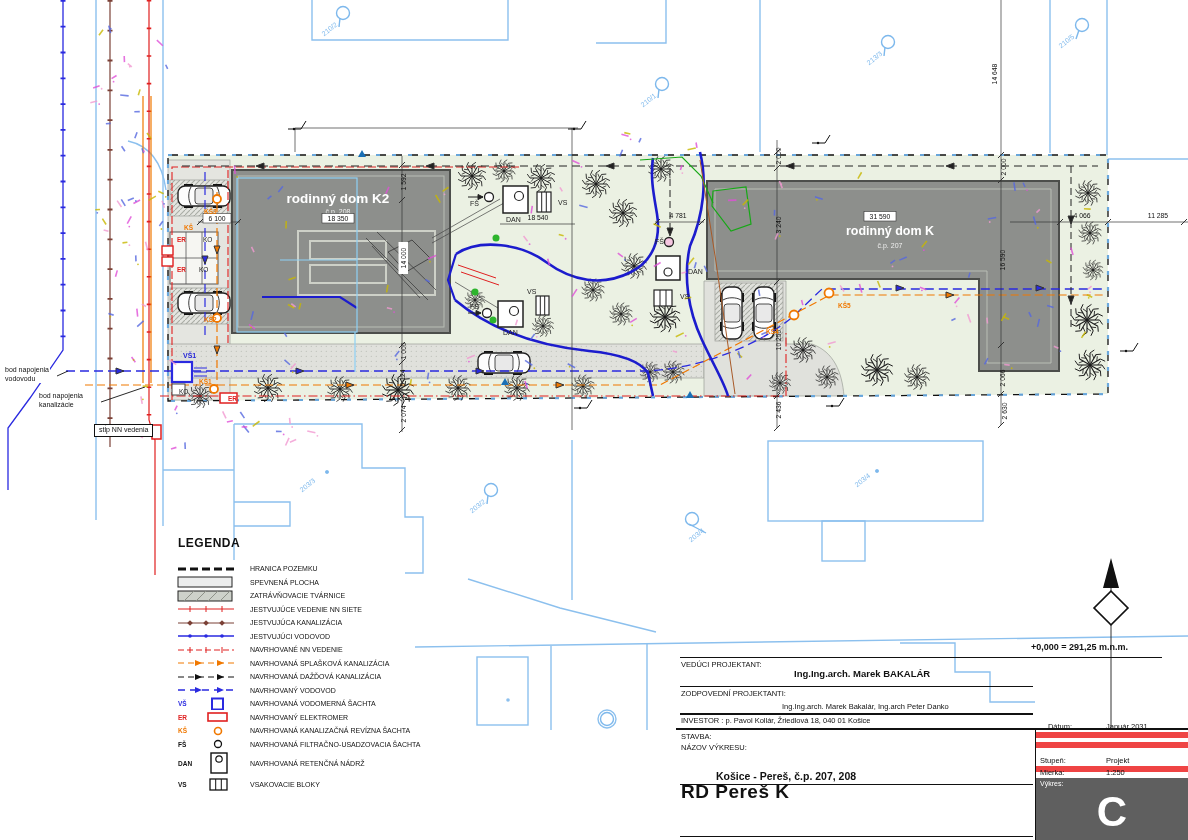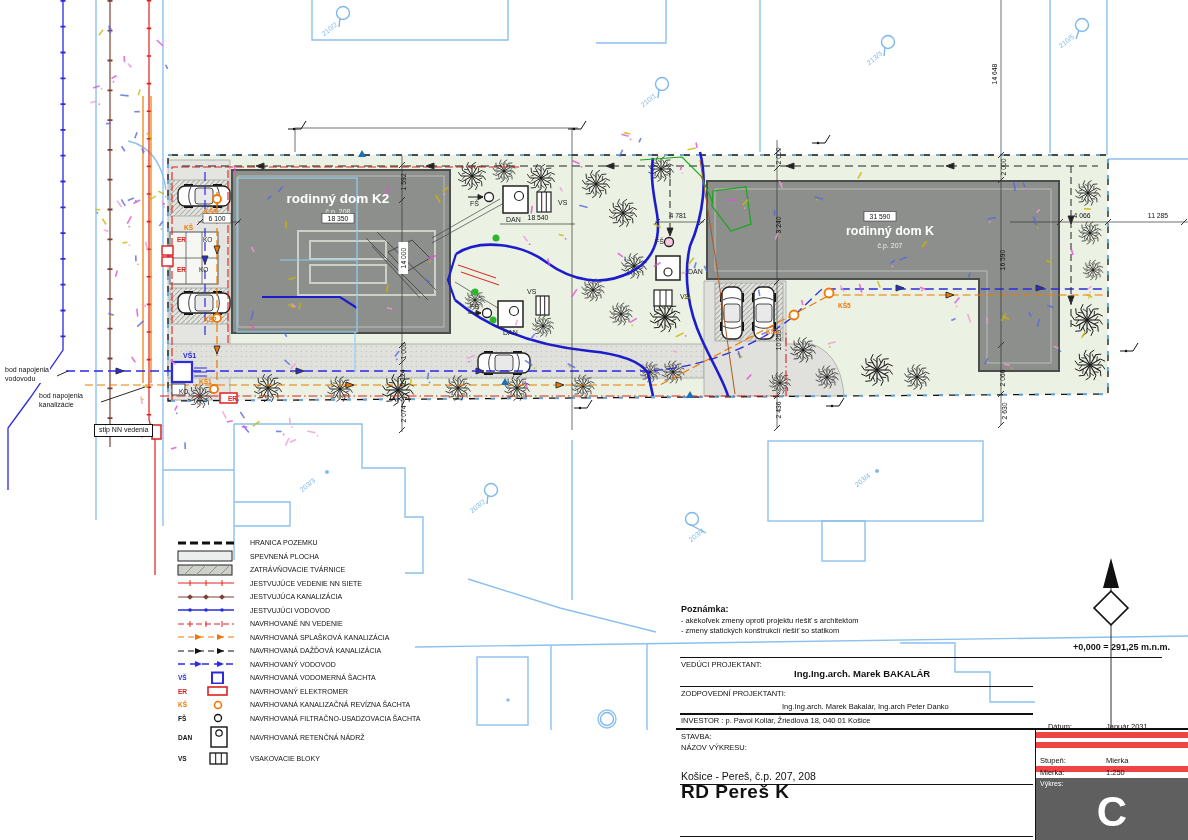--- a/index.html
+++ b/index.html
@@ -16,21 +16,21 @@
   .lg-row{display:flex;align-items:center;height:13.5px;}
   .lg-row.tall{height:24px;} .lg-row.tall2{height:19px;}
   .lg-ico{width:66px;display:flex;align-items:center;}
   .lg-pre{width:22px;font-size:6.5px;font-weight:bold;text-align:left;padding-left:2px;}
   .lg-pre.c-blue{color:#2a2ae0}.lg-pre.c-red{color:#e02020}.lg-pre.c-org{color:#f07800}
   .lg-label{font-size:7px;margin-left:8px;white-space:nowrap;}
   
   #note{position:absolute;left:681px;top:604px;}
   #note b{font-size:9px;display:block;margin-bottom:2px;}
   #note div{font-size:7.5px;line-height:9.5px;}
-  #elev{position:absolute;left:958px;top:642px;width:212px;text-align:right;
+  #elev{position:absolute;left:916px;top:642px;width:212px;text-align:right;
         font-size:9px;font-weight:bold;}
   
   .hline{position:absolute;height:0;border-top:1px solid #111;}
   .hline.thick{border-top-width:2px;}
   .vline{position:absolute;width:0;border-left:1.5px solid #111;}
   .tb-small{position:absolute;font-size:7.5px;}
   .tb-name{position:absolute;font-size:9.5px;font-weight:bold;padding-left:24px;}
   .tb-big{position:absolute;font-size:19px;font-weight:bold;letter-spacing:.5px;}
   .tb-sub{position:absolute;font-size:10.5px;}
   .tb-draw{position:absolute;font-size:15px;}
@@ -757,20 +757,21 @@
       </g>
 </svg>
 
 <div class="callout" style="left:4px;top:366px;">bod napojenia
 vodovodu</div>
 <div class="callout" style="left:38px;top:392px;">bod napojenia
 kanalizácie</div>
 <div class="callout boxed" style="left:94px;top:424px;">stĺp NN vedenia</div>
 
 <div id="legend">
+  <h3>LEGENDA</h3>
   <div class="lg-row">
     <span class="lg-ico">
           <svg width="60" height="12">
             <line x1="2" y1="6" x2="58" y2="6" stroke="#111" stroke-width="3" stroke-dasharray="8 4"></line>
           </svg>
         </span>
     <span class="lg-label">HRANICA POZEMKU</span>
       </div>
   <div class="lg-row">
     <span class="lg-ico">
@@ -907,55 +908,50 @@
           <span class="lg-pre">VS</span>
           <svg width="38" height="15">
             <rect x="10" y="2" width="17" height="11" fill="none" stroke="#111" stroke-width="1.3"></rect>
             <path d="M15.7,2 V13 M21.3,2 V13" stroke="#111" stroke-width="1"></path>
           </svg>
         </span>
     <span class="lg-label">VSAKOVACIE BLOKY</span>
       </div>
 </div>
 
-<div id="note">
-  <b>Poznámka:</b>
-  <div>- akékoľvek zmeny oproti projektu riešiť s architektom</div>
-  <div>- zmeny statických konštrukcií riešiť so statikom</div>
-</div>
 <div id="elev">+0,000 = 291,25 m.n.m.</div>
 
 <div class="hline" style="left:680px;top:657px;width:482px;"></div>
 <div class="tb-small" style="left:681px;top:660px;">VEDÚCI PROJEKTANT:</div>
 <div class="tb-name" style="left:770px;top:668px;">Ing.Ing.arch. Marek BAKALÁR</div>
 <div class="hline" style="left:680px;top:686px;width:353px;"></div>
 <div class="tb-small" style="left:681px;top:689px;">ZODPOVEDNÍ PROJEKTANTI:</div>
 <div class="tb-small" style="left:782px;top:702px;">Ing.Ing.arch. Marek Bakalár, Ing.arch Peter Danko</div>
 <div class="hline thick" style="left:680px;top:713px;width:353px;"></div>
 <div class="tb-small" style="left:681px;top:716px;">INVESTOR :  p. Pavol Kollár, Žriedlová 18, 040 01 Košice</div>
 <div class="hline thick" style="left:676px;top:728px;width:512px;"></div>
 <div class="tb-small" style="left:681px;top:732px;">STAVBA:</div>
 <div class="tb-big" style="left:681px;top:745px;margin-top:36px;">RD Pereš K</div>
-<div class="tb-sub" style="left:681px;top:770px;">Košice - Pereš, č.p. 207, 208</div>
+<div class="tb-sub" style="left:716px;top:770px;font-weight:bold;">Košice - Pereš, č.p. 207, 208</div>
 <div class="hline" style="left:680px;top:784px;width:353px;"></div>
 <div class="tb-small" style="left:681px;top:743px;">NÁZOV VÝKRESU:</div>
 <div class="tb-draw" style="left:681px;top:818px;margin-top:20px;">Situácia a</div>
 <div class="hline" style="left:680px;top:836px;width:353px;"></div>
 <div class="vline" style="left:1035px;top:728px;height:112px;"></div>
 <div class="trow" style="top:729px;height:13px;">
   <span class="tl">Stav.úrad:</span>
   <span class="tv">Košice</span>
     </div>
 <div class="trow" style="top:720px;height:12px;text-align:center;">
   <span class="tl">Dátum:</span>
   <span class="tv">Január 2031</span>
     </div>
 <div class="trow" style="top:754px;height:12px;">
   <span class="tl">Stupeň:</span>
-  <span class="tv">Mierka</span>
+  <span class="tv">Projekt</span>
     </div>
 <div class="trow" style="top:766px;height:12px;">
   <span class="tl">Mierka:</span>
   <span class="tv">1:250</span>
     </div>
 <div id="cbox">
   <span class="vl">Výkres:</span>
   <span class="cl">C</span>
 </div>
 

